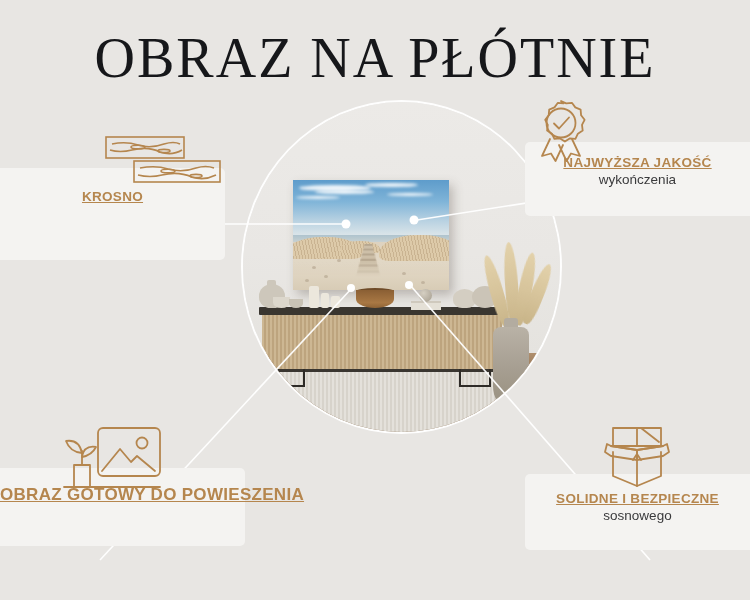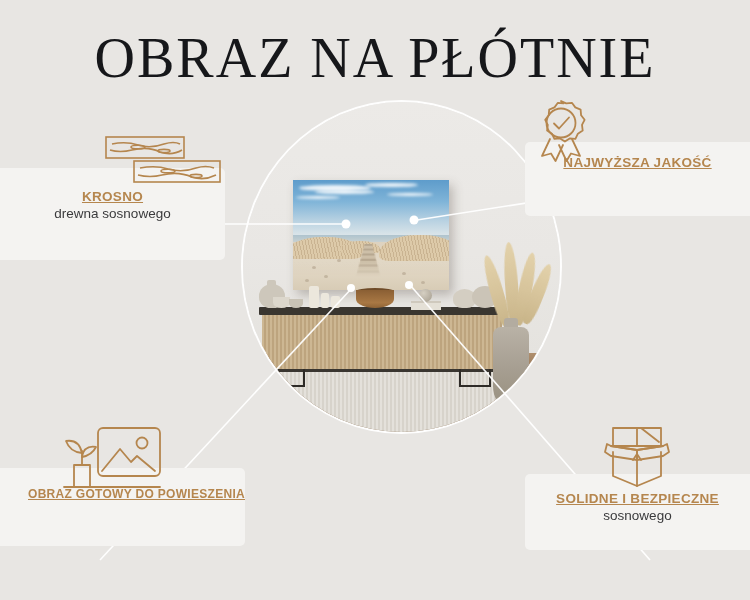--- a/index.html
+++ b/index.html
@@ -129,21 +129,21 @@
 
   .lb-inner{position:absolute;left:0;right:0;text-align:center;}
   .lb-left .lb-inner{padding-left:40px;}
   .lb-right .lb-inner{padding-right:40px;}
 
   .lb-title{
     color:#b5864e;font-weight:bold;letter-spacing:.3px;
     font-size:13.5px;line-height:17px;white-space:nowrap;text-decoration:underline;
   }
   .lb-sub{color:#3a3a3c;font-size:13.5px;line-height:18px;}
-  .lb-title.small{font-size:12px;text-align:right;}
+  .lb-title.small{font-size:17px;text-align:right;}
 
   
   .icon{position:absolute;}
   .ic-planks{left:104px;top:133px;}
   .ic-badge{left:525px;top:95px;}
   .ic-frame{left:62px;top:423px;}
   .ic-box{left:597px;top:420px;}
 </style>
 </head>
 <body>
@@ -221,21 +221,20 @@
       <circle cx="346" cy="224" r="4.5"></circle>
       <circle cx="414" cy="220" r="4.5"></circle>
       <circle cx="351" cy="288" r="4"></circle>
       <circle cx="409" cy="285" r="4"></circle>
     </g>
   </svg>
 
   <div class="label-box lb-left lb-krosno">
     <div class="lb-inner" style="top:20px;">
       <div class="lb-title">KROSNO</div>
-      <div class="lb-sub">drewna sosnowego</div>
     </div>
   </div>
   <div class="icon ic-planks">
     <svg width="120" height="55" viewBox="0 0 120 55">
       <g stroke="#b5864e" stroke-width="1.6" fill="none">
         <rect x="2" y="4" width="78" height="21"></rect>
         <path d="M8 11 q14 -3 26 1 q12 4 26 -1 q10 -3 16 0"></path>
         <path d="M6 17 q10 3 22 0 q16 -4 28 2 q12 4 22 -2"></path>
         <ellipse cx="34" cy="14" rx="7" ry="1.8"></ellipse>
         <ellipse cx="60" cy="18" rx="6" ry="1.6"></ellipse>
@@ -244,20 +243,21 @@
         <path d="M34 42 q12 3 24 0 q16 -4 30 2 q12 4 24 -2"></path>
         <ellipse cx="64" cy="38" rx="7" ry="1.8"></ellipse>
         <ellipse cx="92" cy="43" rx="6" ry="1.6"></ellipse>
       </g>
     </svg>
   </div>
 
   <div class="label-box lb-right lb-jakosc">
     <div class="lb-inner" style="top:12px;">
       <div class="lb-title">NAJWYŻSZA JAKOŚĆ</div>
+      <div class="lb-sub">wykończenia</div>
     </div>
   </div>
   <div class="icon ic-badge">
     <svg width="72" height="76" viewBox="0 0 72 76">
       <g stroke="#b5864e" stroke-width="1.8" fill="none" stroke-linecap="round" stroke-linejoin="round">
         <path d="M36 6
                  l5.2 2.4 5.7 -0.6 3.4 4.6 5.3 2.2 0.5 5.7 3.5 4.5 -2.6 5.1 0.7 5.7 -4.8 3.1 -2.5 5.2 -5.7 -0.5 -4.8 3.2 -4.8 -3.2 -5.7 0.5 -2.5 -5.2 -4.8 -3.1 0.7 -5.7 -2.6 -5.1 3.5 -4.5 0.5 -5.7 5.3 -2.2 3.4 -4.6 5.7 0.6 z"></path>
         <circle cx="36" cy="28" r="14.5"></circle>
         <path d="M29 28.5 l5 5 10 -11"></path>
         <path d="M25 44 l-8 17 9 -2.5 4.5 7.5 7.5 -16"></path>

